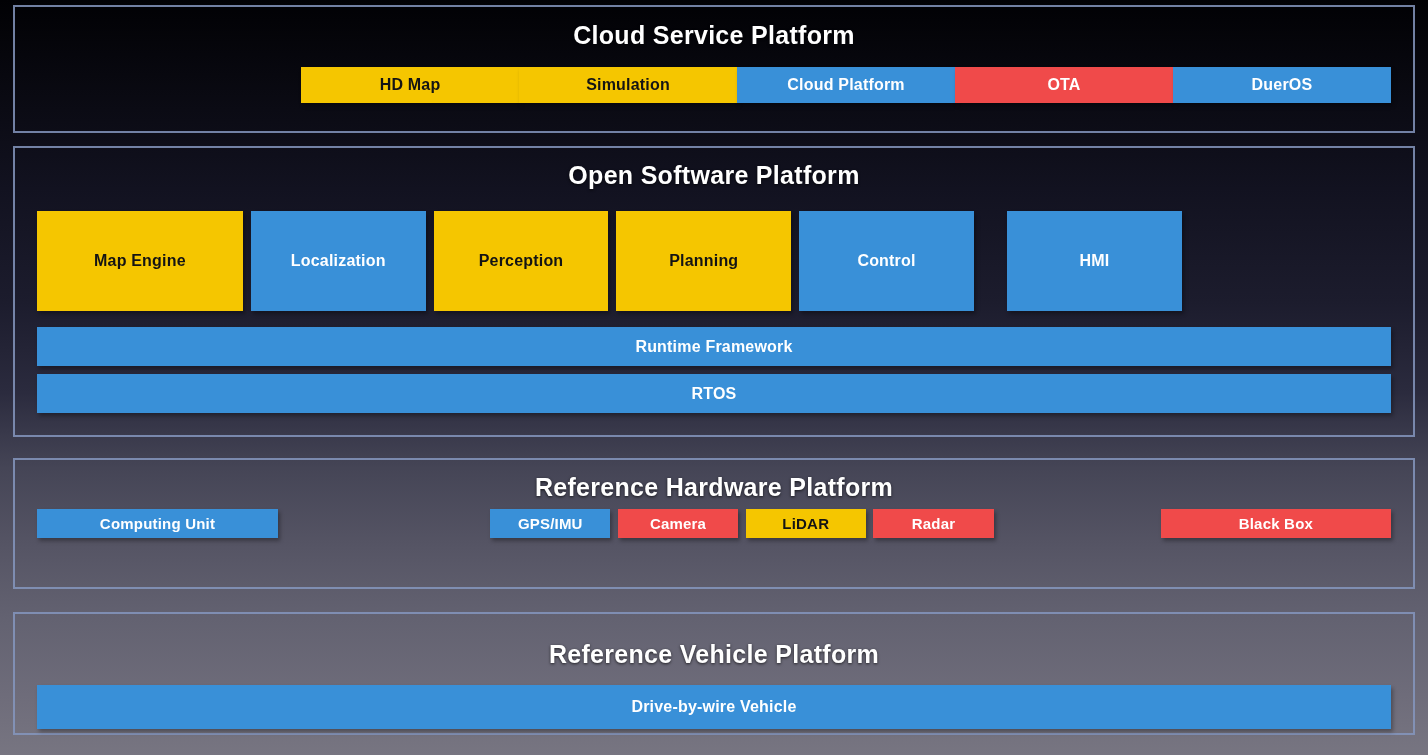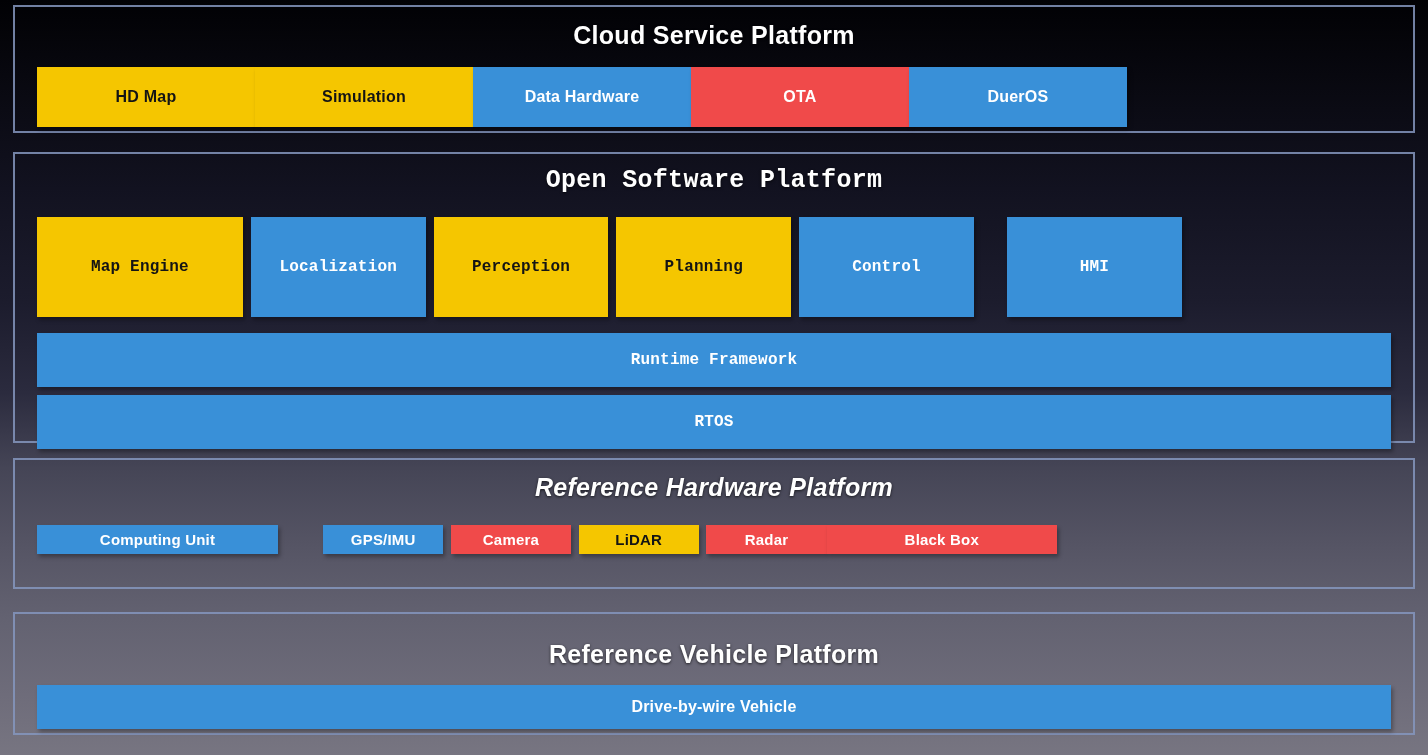--- a/index.html
+++ b/index.html
@@ -26,83 +26,84 @@
   }
   .panel {
     position: absolute;
     left: 13px;
     right: 13px;
     box-sizing: border-box;
     border: 2px solid rgba(133, 150, 190, 0.85);
     padding: 0 22px;
   }
   #panel-cloud    { top: 5px;   height: 128px; }
-  #panel-software { top: 152px; height: 291px; font-family: Liberation Mono, monospace; }
+  #panel-software { top: 146px; height: 291px; }
   #panel-hardware { top: 458px; height: 131px; }
   #panel-vehicle  { top: 612px; height: 123px; }
 
   .section-title {
     margin: 0;
     text-align: center;
     color: #ffffff;
     font-size: 25px;
     line-height: 30px;
     font-weight: bold;
     letter-spacing: 0.3px;
     text-shadow: 0 1px 3px rgba(0,0,0,0.7);
   }
   #panel-cloud .section-title    { margin-top: 13px; }
   #panel-software .section-title { margin-top: 12px; }
-  #panel-hardware .section-title { margin-top: 12px; font-style: italic; }
+  #panel-hardware .section-title { margin-top: 12px; }
   #panel-vehicle .section-title  { margin-top: 25px; }
 
   .box, .bar {
     display: flex;
     align-items: center;
     justify-content: center;
     box-sizing: border-box;
     font-weight: bold;
     font-size: 16px;
     letter-spacing: 0.2px;
     box-shadow: 2px 3px 4px rgba(0,0,0,0.32);
     white-space: nowrap;
   }
   .c-yellow { background: #F5C600; color: #141414; }
   .c-blue   { background: #3990D8; color: #ffffff; }
   .c-red    { background: #F04A4A; color: #ffffff; }
 
   
   .row-cloud {
     display: flex;
-    justify-content: flex-start;
+    justify-content: flex-end;
     margin-top: 17px;
-    height: 60px;
+    height: 36px;
   }
   .row-cloud .box { width: 16.1%; }
 
   
   .row-sw {
     display: flex;
     margin-top: 21px;
     height: 100px;
   }
   .row-sw .box { width: 12.9%; margin-right: 0.6%; }
   .row-sw .box:nth-child(1) { width: 15.2%; }
   .row-sw .box:nth-child(5) { margin-right: 0; }
   .row-sw .box:nth-child(6) { margin-left: 2.45%; margin-right: 0; }
   .row-sw .box:nth-child(7) { margin-left: 2.45%; margin-right: 0; }
 
-  .bar { height: 54px; }
+  .bar { height: 39px; }
   #bar-runtime { margin-top: 16px; }
   #bar-rtos    { margin-top: 8px; }
 
   
   .row-hw {
     display: flex;
-    margin-top: 23px;
+    justify-content: space-between;
+    margin-top: 7px;
     height: 29px;
   }
   .row-hw .box { font-size: 15px; }
   .hw-computing { width: 17.8%; }
   .sensor-group {
     display: flex;
     justify-content: space-between;
     width: 37.2%;
     padding-left: 45px;
   }
@@ -116,21 +117,21 @@
 </head>
 <body>
 
 <div class="canvas">
 
   <section class="panel" id="panel-cloud">
     <h2 class="section-title">Cloud Service Platform</h2>
     <div class="row-cloud">
       <div class="box c-yellow">HD Map</div>
       <div class="box c-yellow">Simulation</div>
-      <div class="box c-blue">Data Hardware</div>
+      <div class="box c-blue">Cloud Platform</div>
       <div class="box c-red">OTA</div>
       <div class="box c-blue">DuerOS</div>
     </div>
   </section>
 
   <section class="panel" id="panel-software">
     <h2 class="section-title">Open Software Platform</h2>
     <div class="row-sw">
       <div class="box c-yellow">Map Engine</div>
       <div class="box c-blue">Localization</div>

